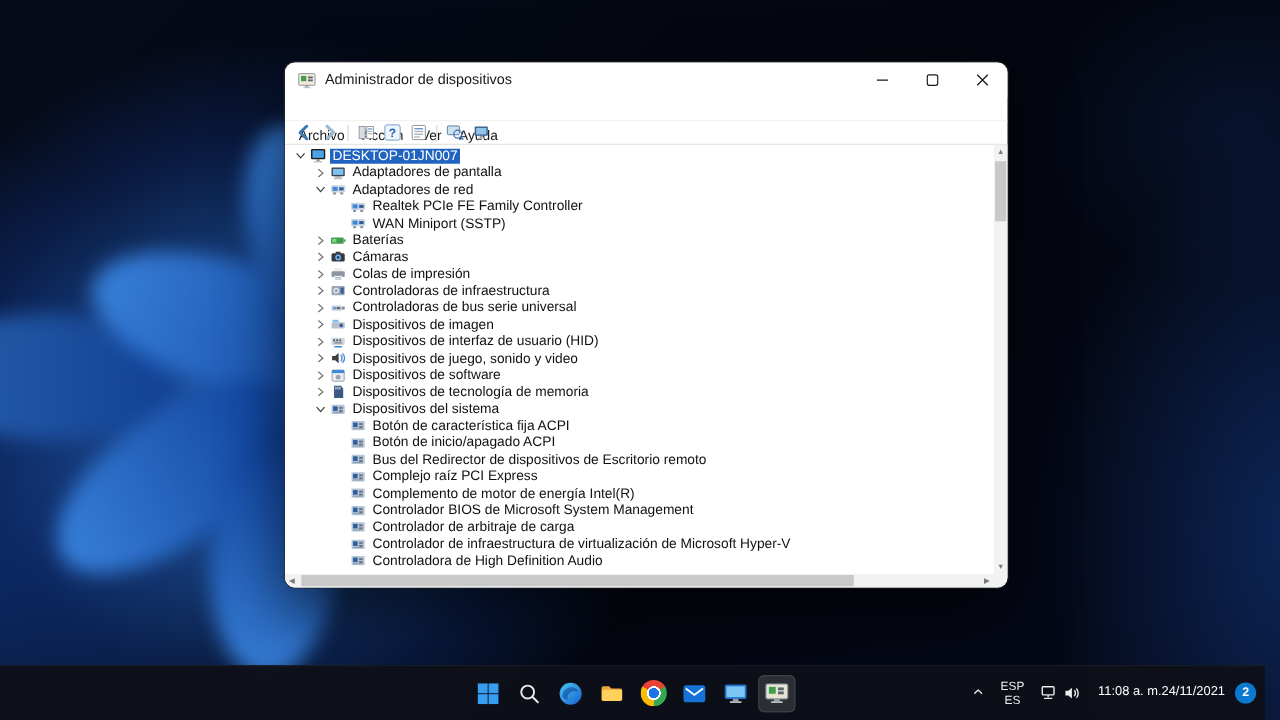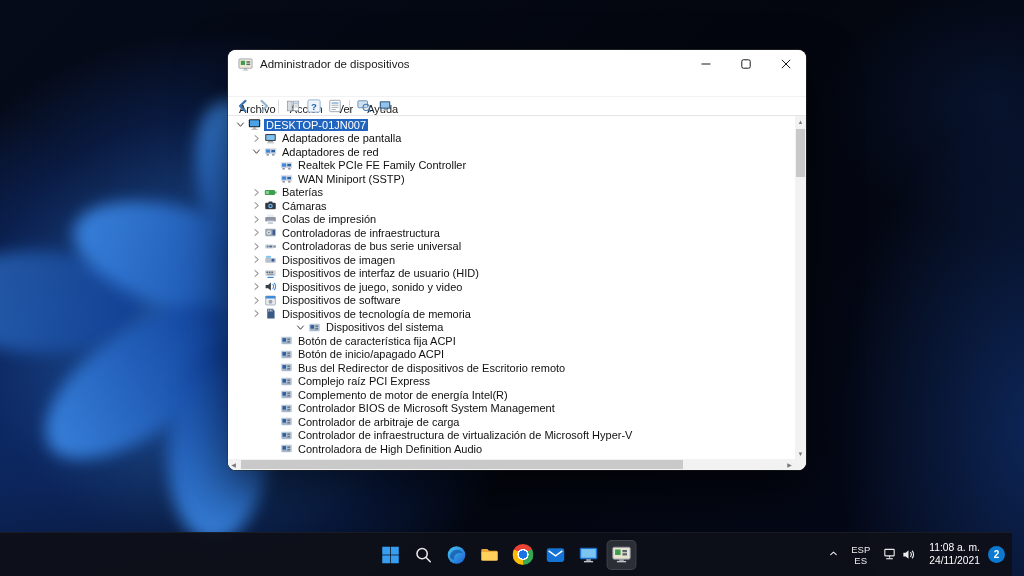--- a/index.html
+++ b/index.html
@@ -72,21 +72,21 @@
     radial-gradient(circle,#1a73e8 0 27%,#fff 28% 37%,rgba(0,0,0,0) 38%),
     conic-gradient(from -60deg,#ea4335 0deg 120deg,#34a853 120deg 240deg,#fbbc05 240deg 360deg);}
   .tray{position:absolute;right:4px;top:0;bottom:0;display:flex;align-items:center;}
   .tray-btn{border:none;background:transparent;display:flex;align-items:center;justify-content:center;height:32px;border-radius:4px;}
   .tray-chev{width:22px;}
   .tray-chev svg{width:11px;height:11px;}
   .tray-lang{display:flex;flex-direction:column;align-items:center;justify-content:center;font-size:9.5px;line-height:11px;color:#ececec;padding:0 7px;}
   .tray-icons{display:flex;align-items:center;gap:4px;padding:0 5px;}
   .tray-ic{display:flex;}
   .tray-ic svg{width:15px;height:15px;}
-  .tray-clock{display:flex;flex-direction:column;align-items:center;justify-content:center;font-size:10.3px;line-height:12.5px;color:#fff;padding:0 8px;}
+  .tray-clock{display:flex;flex-direction:row;align-items:center;justify-content:center;font-size:10.3px;line-height:12.5px;color:#fff;padding:0 8px;}
   .tray-badge{width:17px;height:17px;border-radius:50%;background:#0b79d0;color:#fff;font-size:10px;font-weight:bold;display:flex;align-items:center;justify-content:center;margin-right:3px;}
 </style>
 </head>
 <body>
 
 <div class="wallpaper">
   <div class="petal p6"></div>
   <div class="petal p1"></div>
   <div class="petal p2"></div>
   <div class="petal p3"></div>
@@ -427,21 +427,21 @@
           <span class="ticon">
             <svg viewBox="0 0 16 16">
               <path d="M4 2 h7 l2 3 v9 h-9 z" fill="#3a5a86"></path>
               <rect x="5.2" y="3" width="1.2" height="2.6" fill="#cfd6dd"></rect>
               <rect x="7.2" y="3" width="1.2" height="2.6" fill="#cfd6dd"></rect>
               <rect x="9.2" y="3" width="1.2" height="2.6" fill="#cfd6dd"></rect>
             </svg>
           </span>
           <span class="tlabel">Dispositivos de tecnología de memoria</span>
         </div>
-        <div class="tree-row" style="padding-left: 22px; margin-left: 44px;">
+        <div class="tree-row" style="padding-left: 22px;">
           <span class="chev">
             <svg viewBox="0 0 10 10">
               <path d="M1.5 3 L5 7 L8.5 3" stroke="#3a3a3a" stroke-width="1.1" fill="none"></path>
             </svg>
           </span>
           <span class="ticon">
             <svg viewBox="0 0 16 16">
               <rect x="1.5" y="3.5" width="13" height="9" rx="1" fill="#b7c6d8"></rect>
               <rect x="3" y="5" width="4.5" height="4.5" fill="#2e5f9e"></rect>
               <rect x="9" y="5.5" width="3.5" height="2" fill="#6a7482"></rect>

